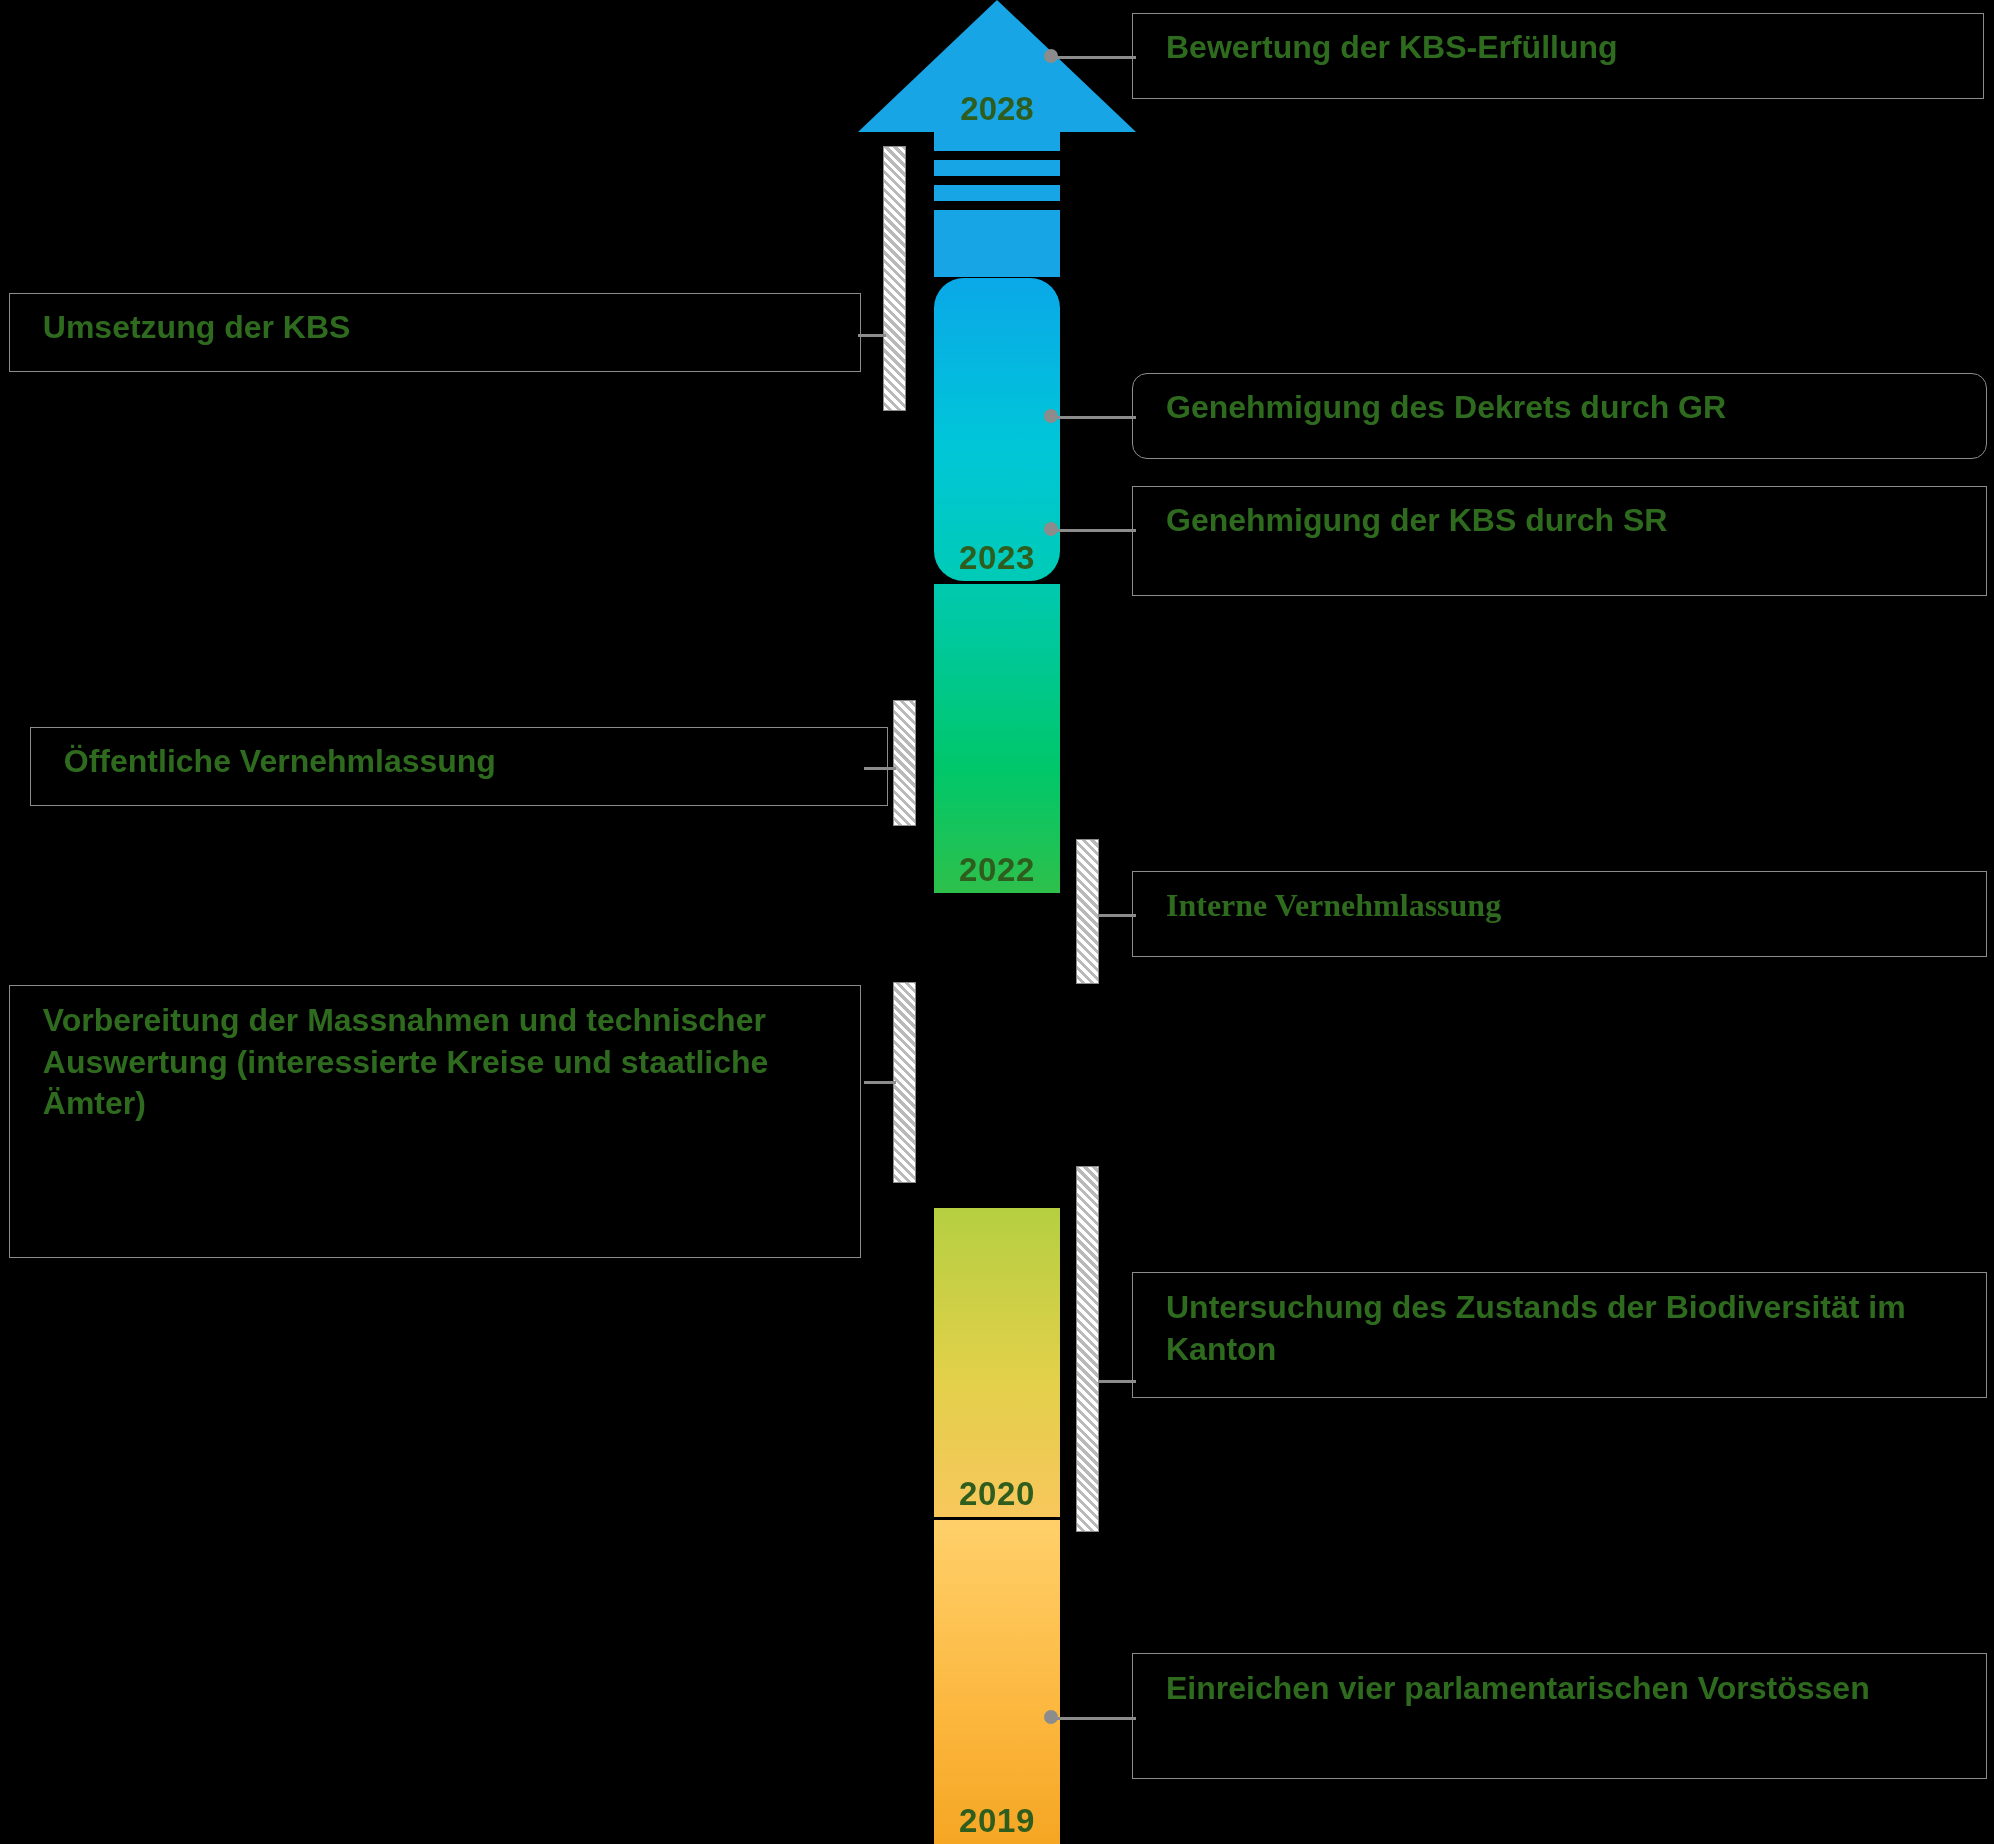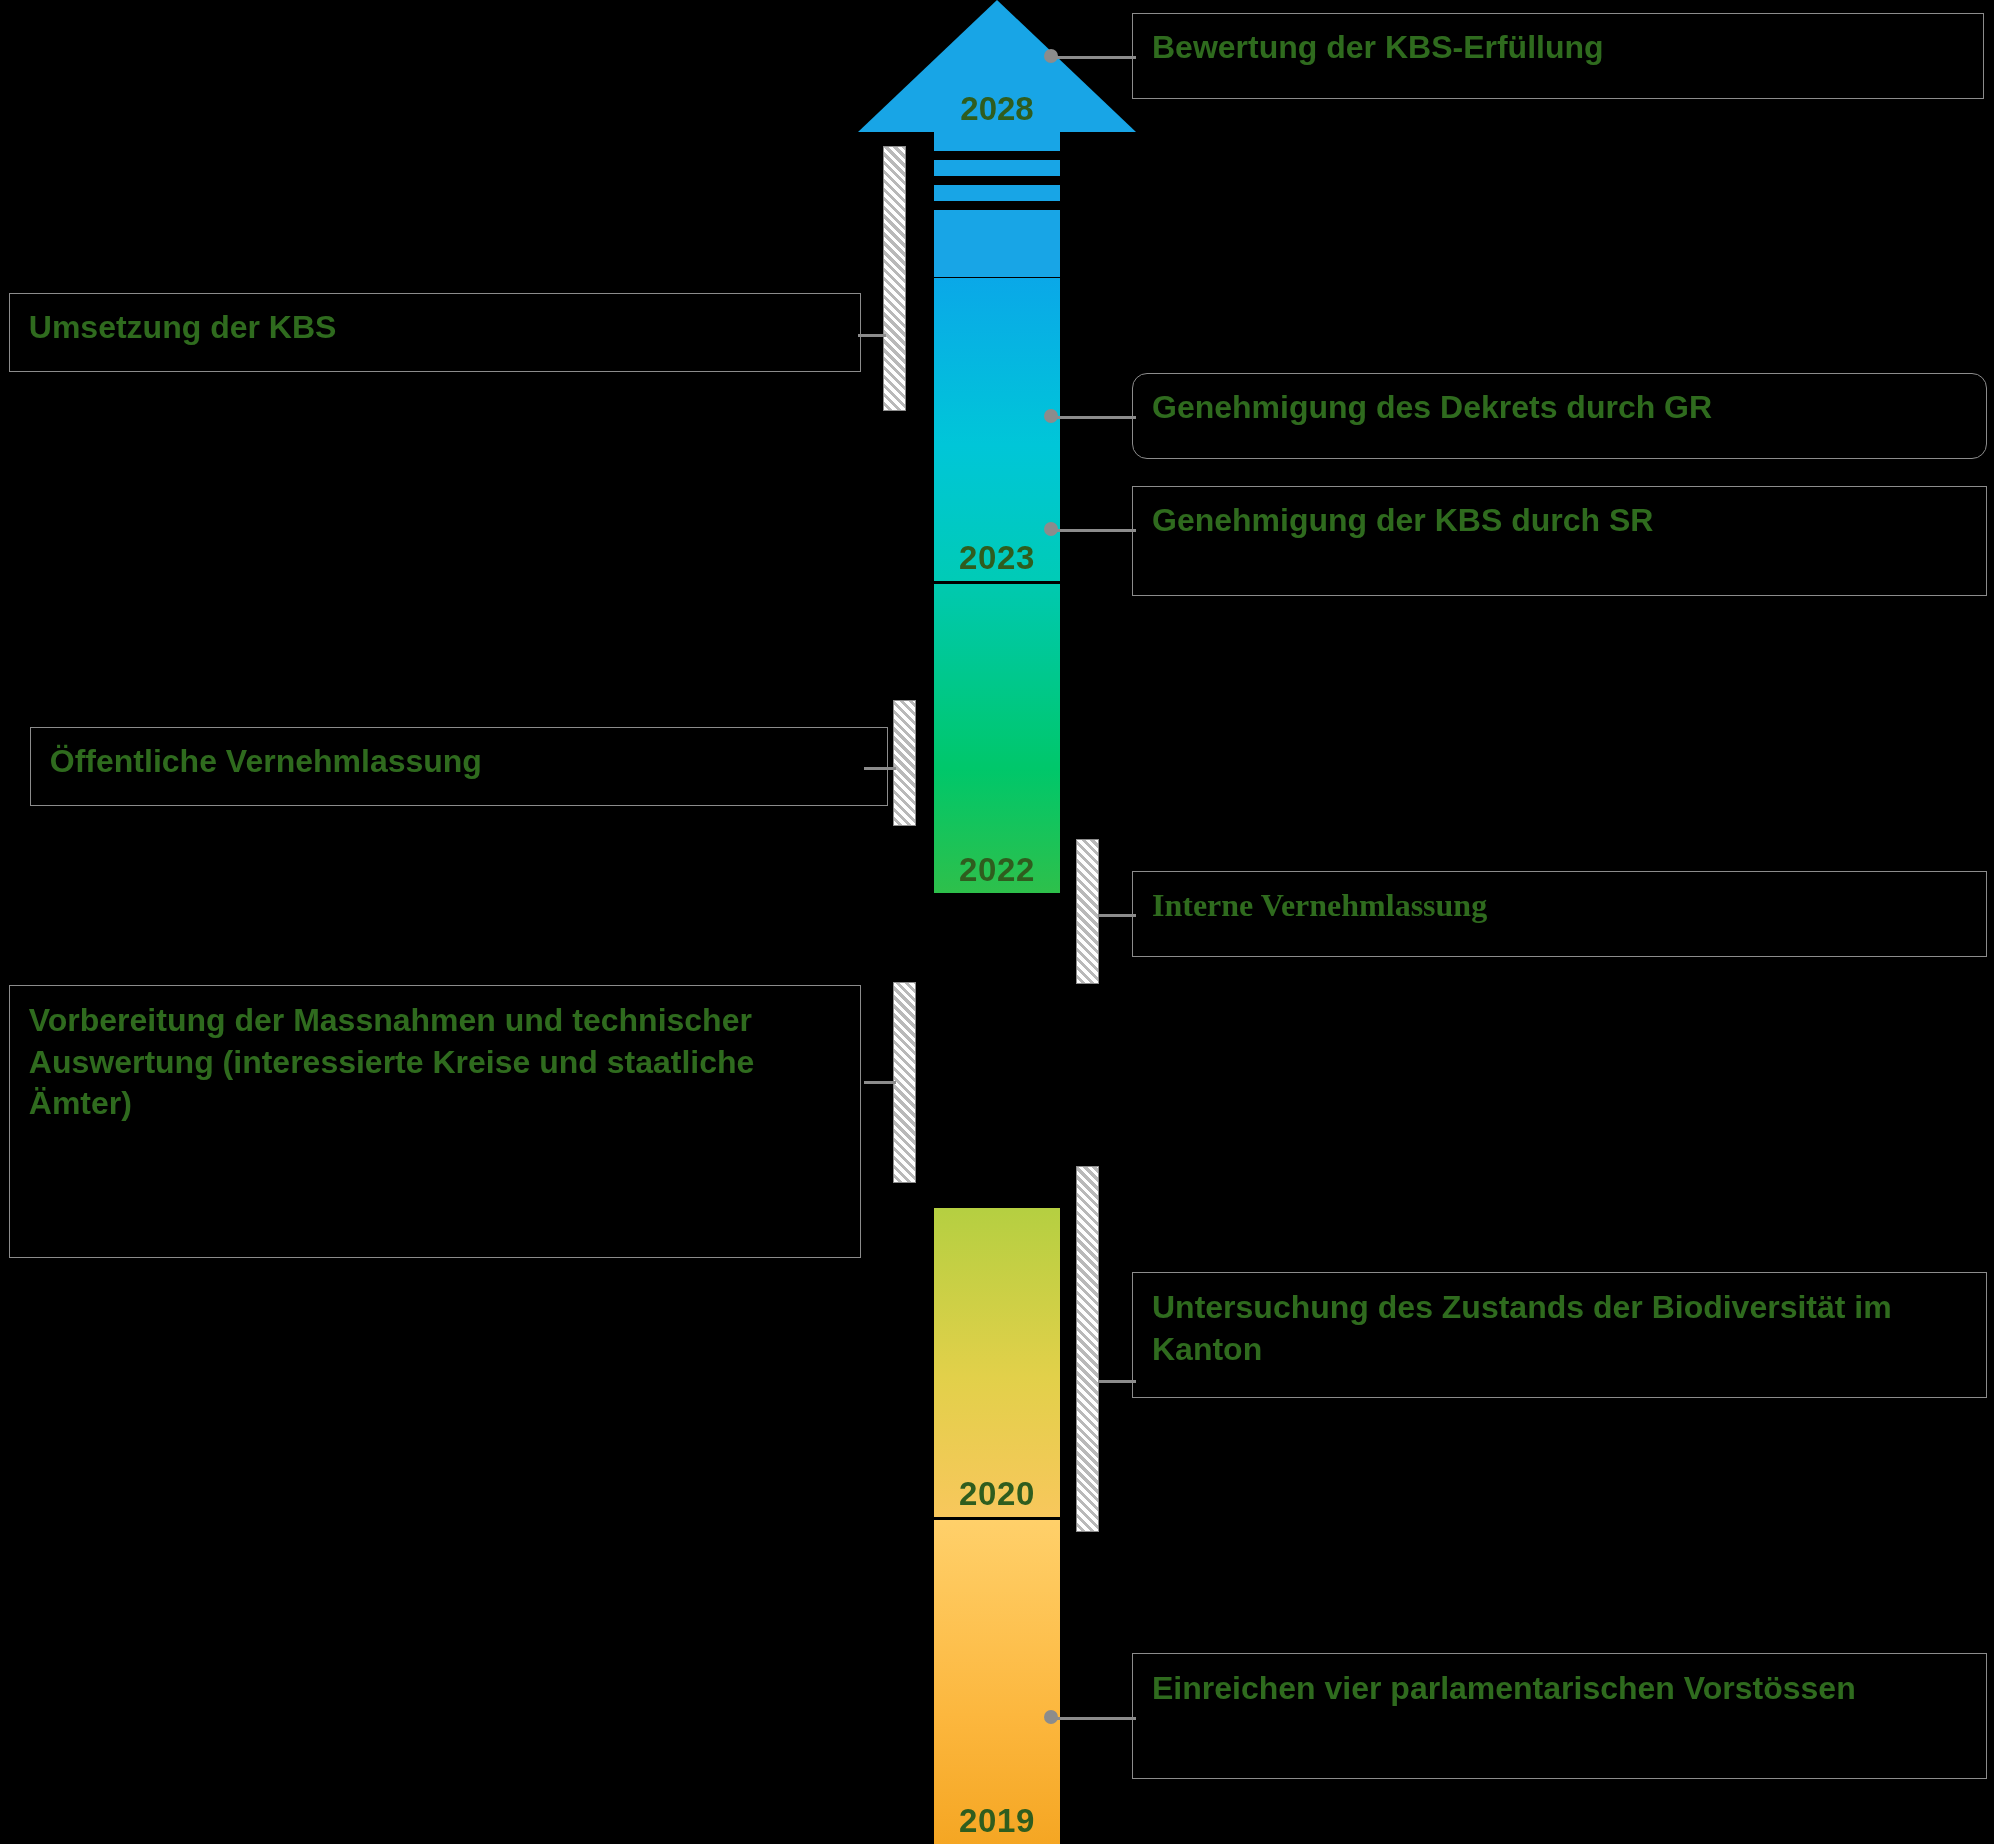--- a/index.html
+++ b/index.html
@@ -73,21 +73,21 @@
   }
   
   .label{
     position:absolute;
     border:1.9px solid #8c8c8c;
     box-sizing:border-box;
     color:#2f6b1e;
     font-size:32px;
     font-weight:bold;
     line-height:1.22;
-    padding:14px 19px;
+    padding:14px 33px;
     background:transparent;
   }
   .label.multi{line-height:1.30;}
   
   .conn{
     position:absolute;
     height:2.5px;
     background:#8c8c8c;
   }
   .dot{
@@ -105,21 +105,21 @@
     <div class="tri"></div>
     <div class="yr">2028</div>
   </div>
 
   <div class="seg" style="top:132px;height:145px;background:#18a5e6;">
     <div class="hatchline" style="top:19px;"></div>
     <div class="hatchline" style="top:44px;"></div>
     <div class="hatchline" style="top:69px;"></div>
   </div>
 
-  <div class="seg" style="top:278px;height:303px;background:linear-gradient(180deg,#0aa8e8 0%,#00c6d8 55%,#00cbb6 100%);">
+  <div class="seg" style="top:278px;height:303px;background:linear-gradient(180deg,#0aa8e8 0%,#00c6d8 55%,#00cbb6 100%);border-radius:30px;">
     <div class="yr">2023</div>
   </div>
 
   <div class="seg" style="top:584px;height:309px;background:linear-gradient(180deg,#00c9b0 0%,#00c76a 60%,#2ec04b 100%);">
     <div class="yr">2022</div>
   </div>
 
 
   <div class="seg" style="top:1208px;height:309px;background:linear-gradient(180deg,#b5cf41 0%,#e2d04a 55%,#f8c75c 100%);">
     <div class="yr">2020</div>

